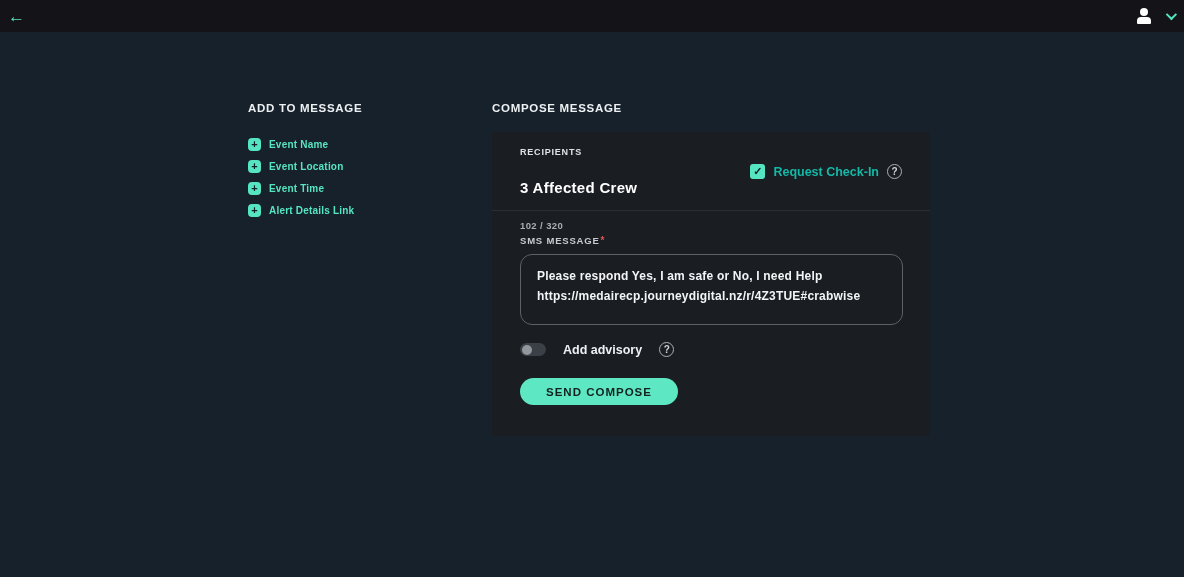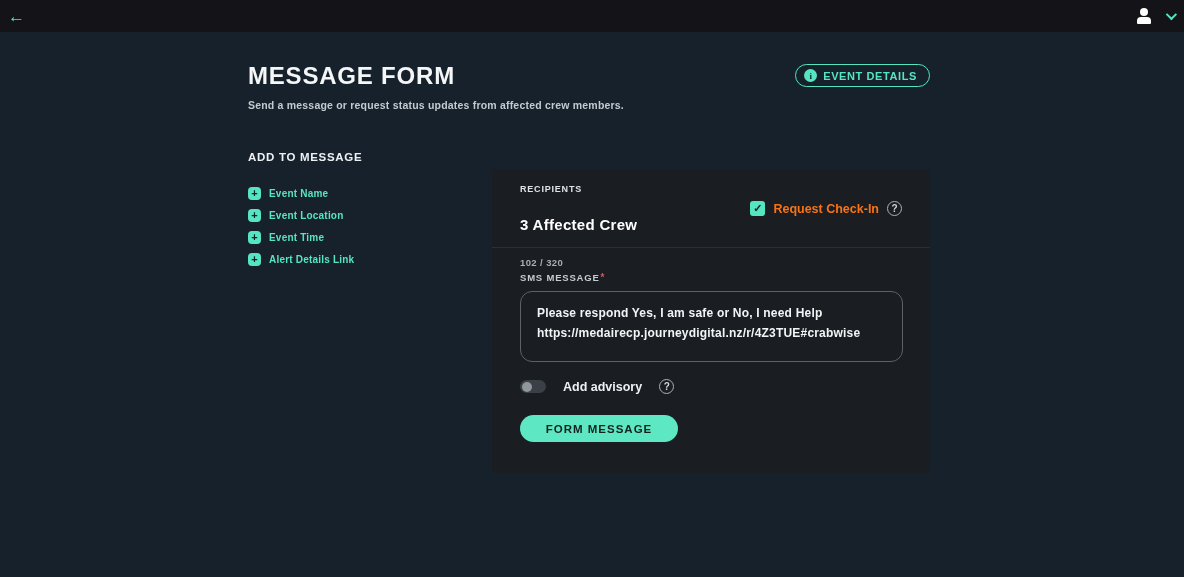--- a/index.html
+++ b/index.html
@@ -174,21 +174,21 @@
     background: #56e5c1;
     display: flex; align-items: center; justify-content: center;
     color: #14212b;
     font-size: 11px;
     font-weight: bold;
     cursor: pointer;
   }
   .checkin-label {
     font-size: 12.5px;
     font-weight: bold;
-    color: #f97316;
+    color: #14b8a6;
   }
   .help-icon {
     width: 15px; height: 15px;
     border-radius: 50%;
     border: 1.5px solid #aab2b8;
     color: #cfd4d8;
     font-size: 10px;
     font-weight: bold;
     display: flex; align-items: center; justify-content: center;
     cursor: pointer;
@@ -279,30 +279,20 @@
     <span class="person-icon">
       <span class="head"></span>
       <span class="body"></span>
     </span>
     <span class="chevron-down"></span>
   </div>
 </div>
 
 <div class="content">
 
-  <div class="header-row">
-    <div>
-      <div class="page-title">MESSAGE FORM</div>
-      <div class="page-subtitle">Send a message or request status updates from affected crew members.</div>
-    </div>
-    <button class="event-details-btn">
-      <span class="info-icon">i</span>
-      <span class="event-details-label">EVENT DETAILS</span>
-    </button>
-  </div>
 
   <div class="columns">
 
     <div class="left-col">
       <div class="section-heading">ADD TO MESSAGE</div>
       <div class="add-list">
         <div class="add-item">
           <span class="plus-icon">+</span>
           <span class="add-item-label">Event Name</span>
         </div>
@@ -315,20 +305,21 @@
           <span class="add-item-label">Event Time</span>
         </div>
         <div class="add-item">
           <span class="plus-icon">+</span>
           <span class="add-item-label">Alert Details Link</span>
         </div>
       </div>
     </div>
 
     <div class="right-col">
+      <div class="section-heading">COMPOSE MESSAGE</div>
 
       <div class="compose-panel">
 
         <div class="recipients-row">
           <div>
             <div class="recipients-label">RECIPIENTS</div>
             <div class="recipients-value">3 Affected Crew</div>
           </div>
           <div class="checkin-group">
             <span class="checkbox">✓</span>
@@ -348,20 +339,20 @@
 https://medairecp.journeydigital.nz/r/4Z3TUE#crabwise</textarea>
 
           <div class="advisory-row">
             <span class="toggle">
               <span class="knob"></span>
             </span>
             <span class="advisory-label">Add advisory</span>
             <span class="help-icon">?</span>
           </div>
 
-          <button class="send-btn">FORM MESSAGE</button>
+          <button class="send-btn">SEND COMPOSE</button>
         </div>
 
       </div>
     </div>
 
   </div>
 </div>
 
 </body></html>

